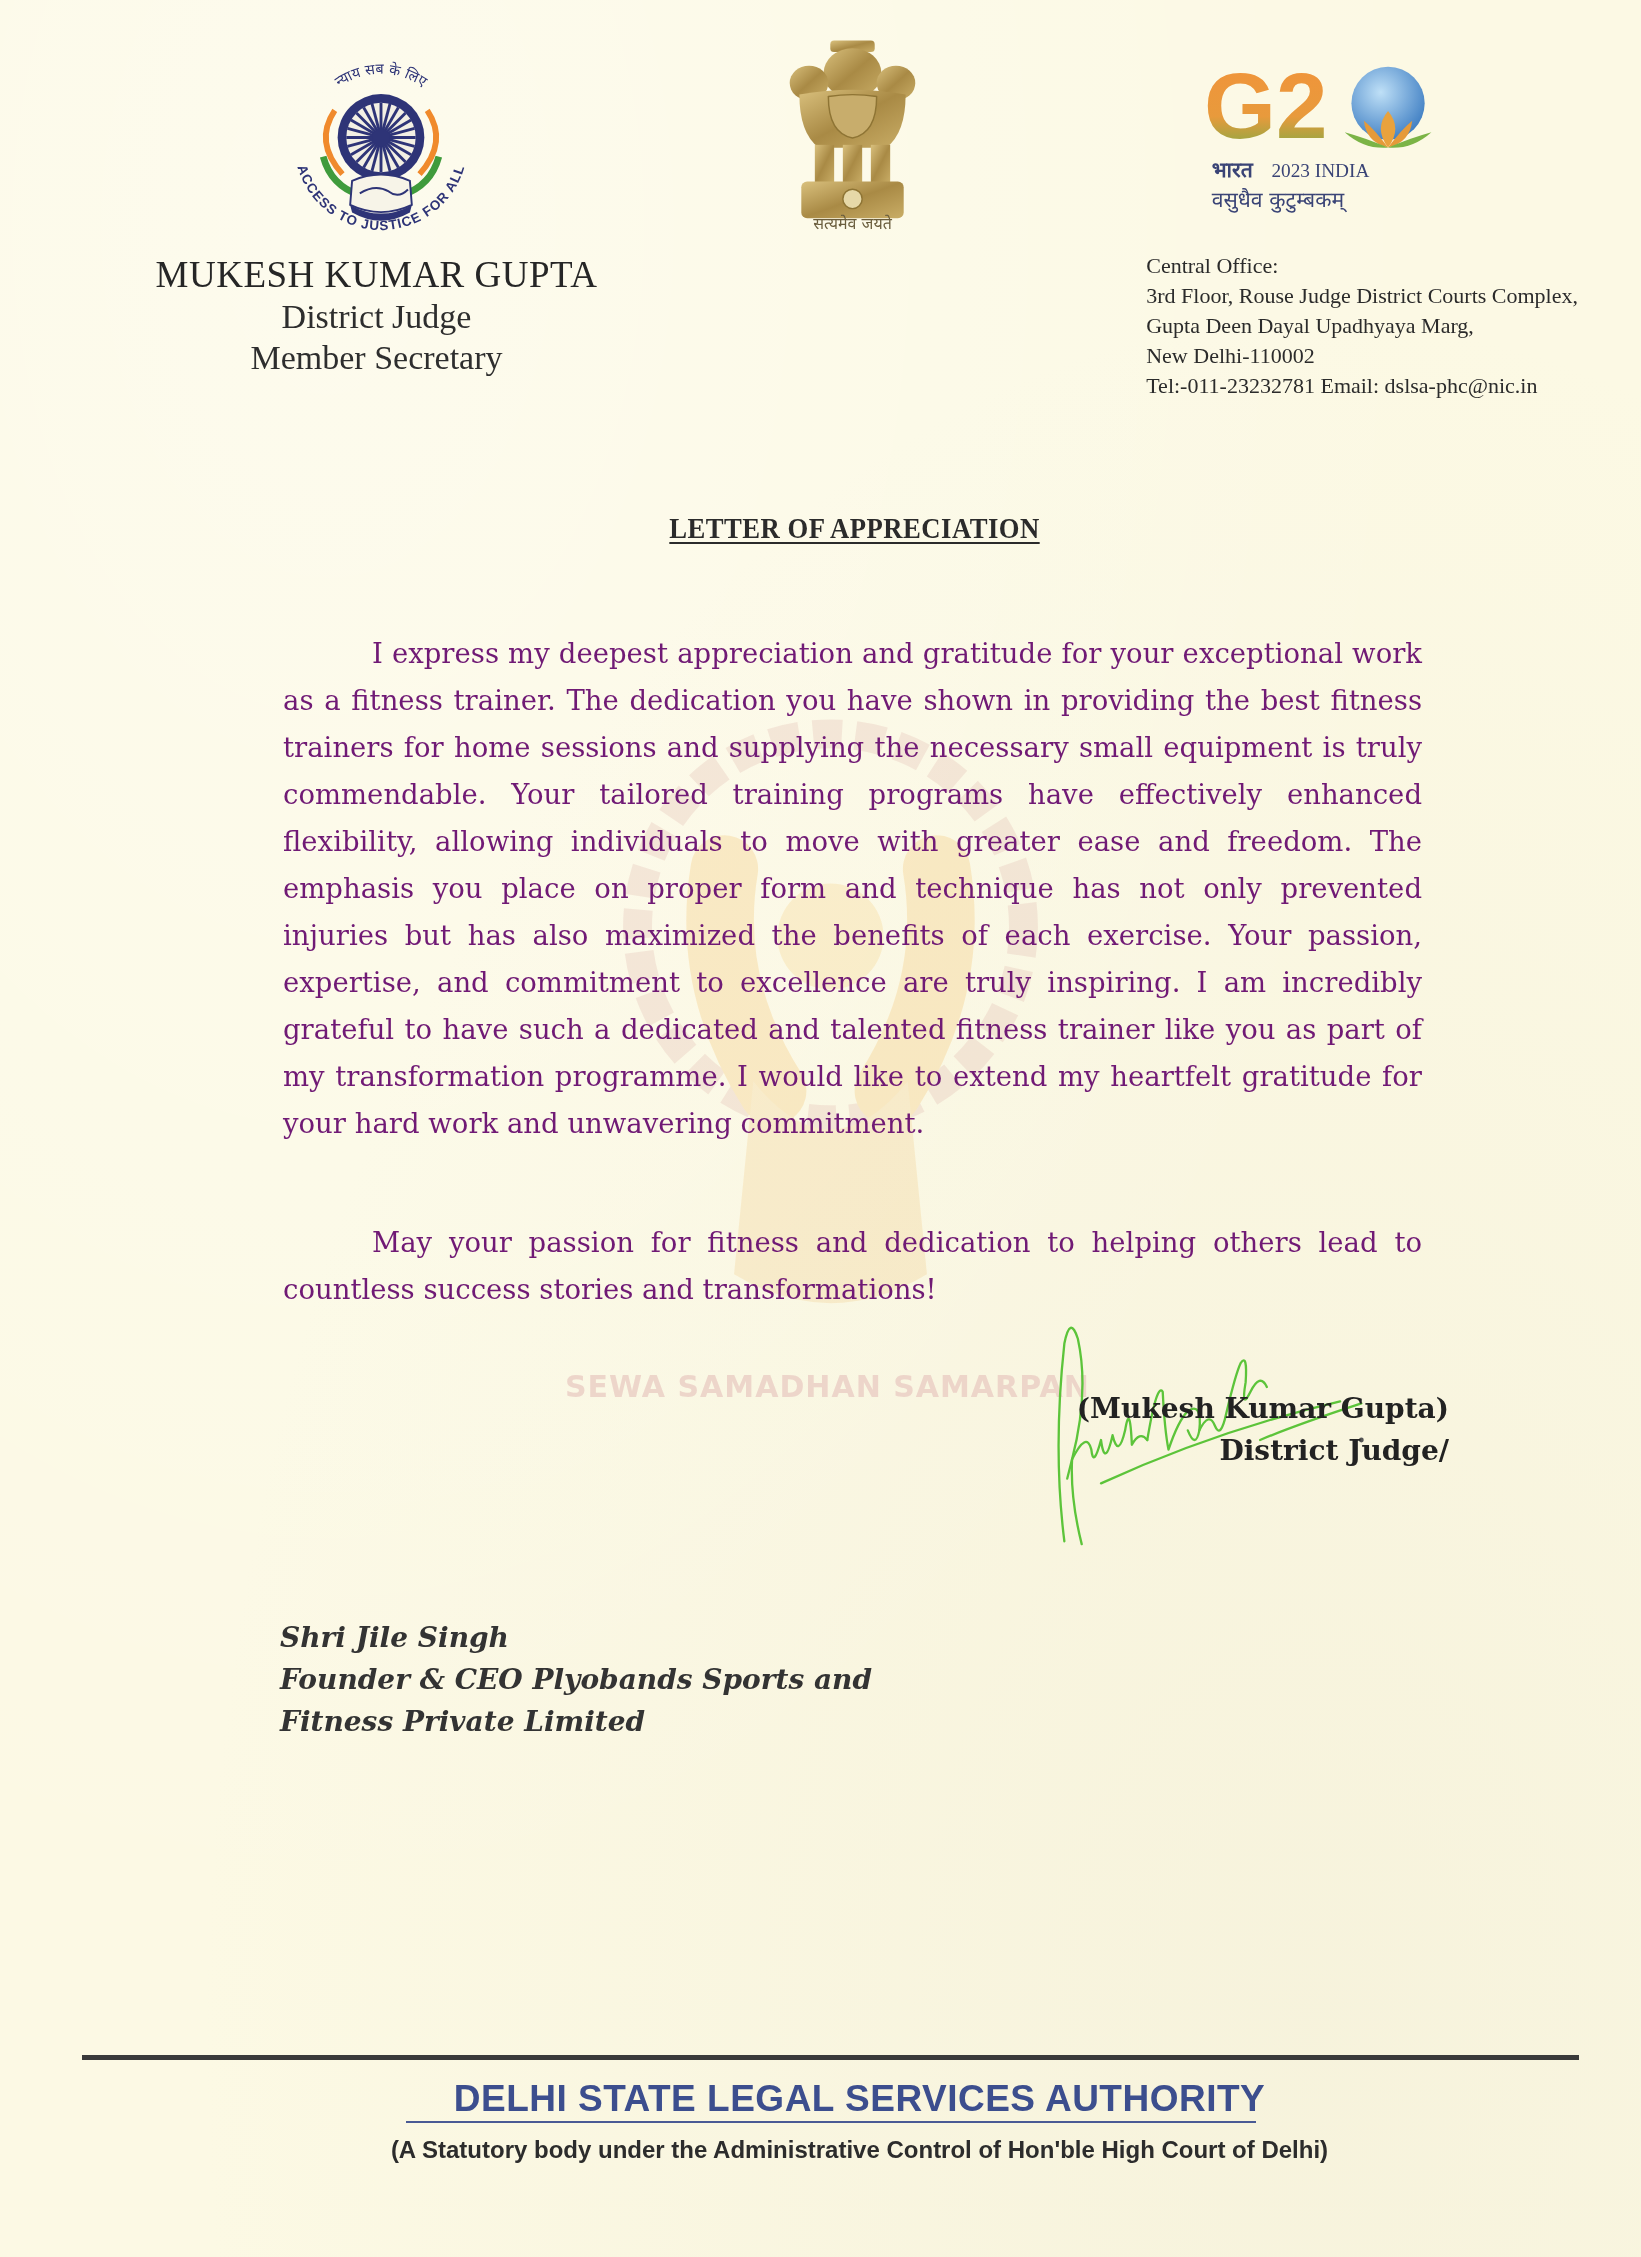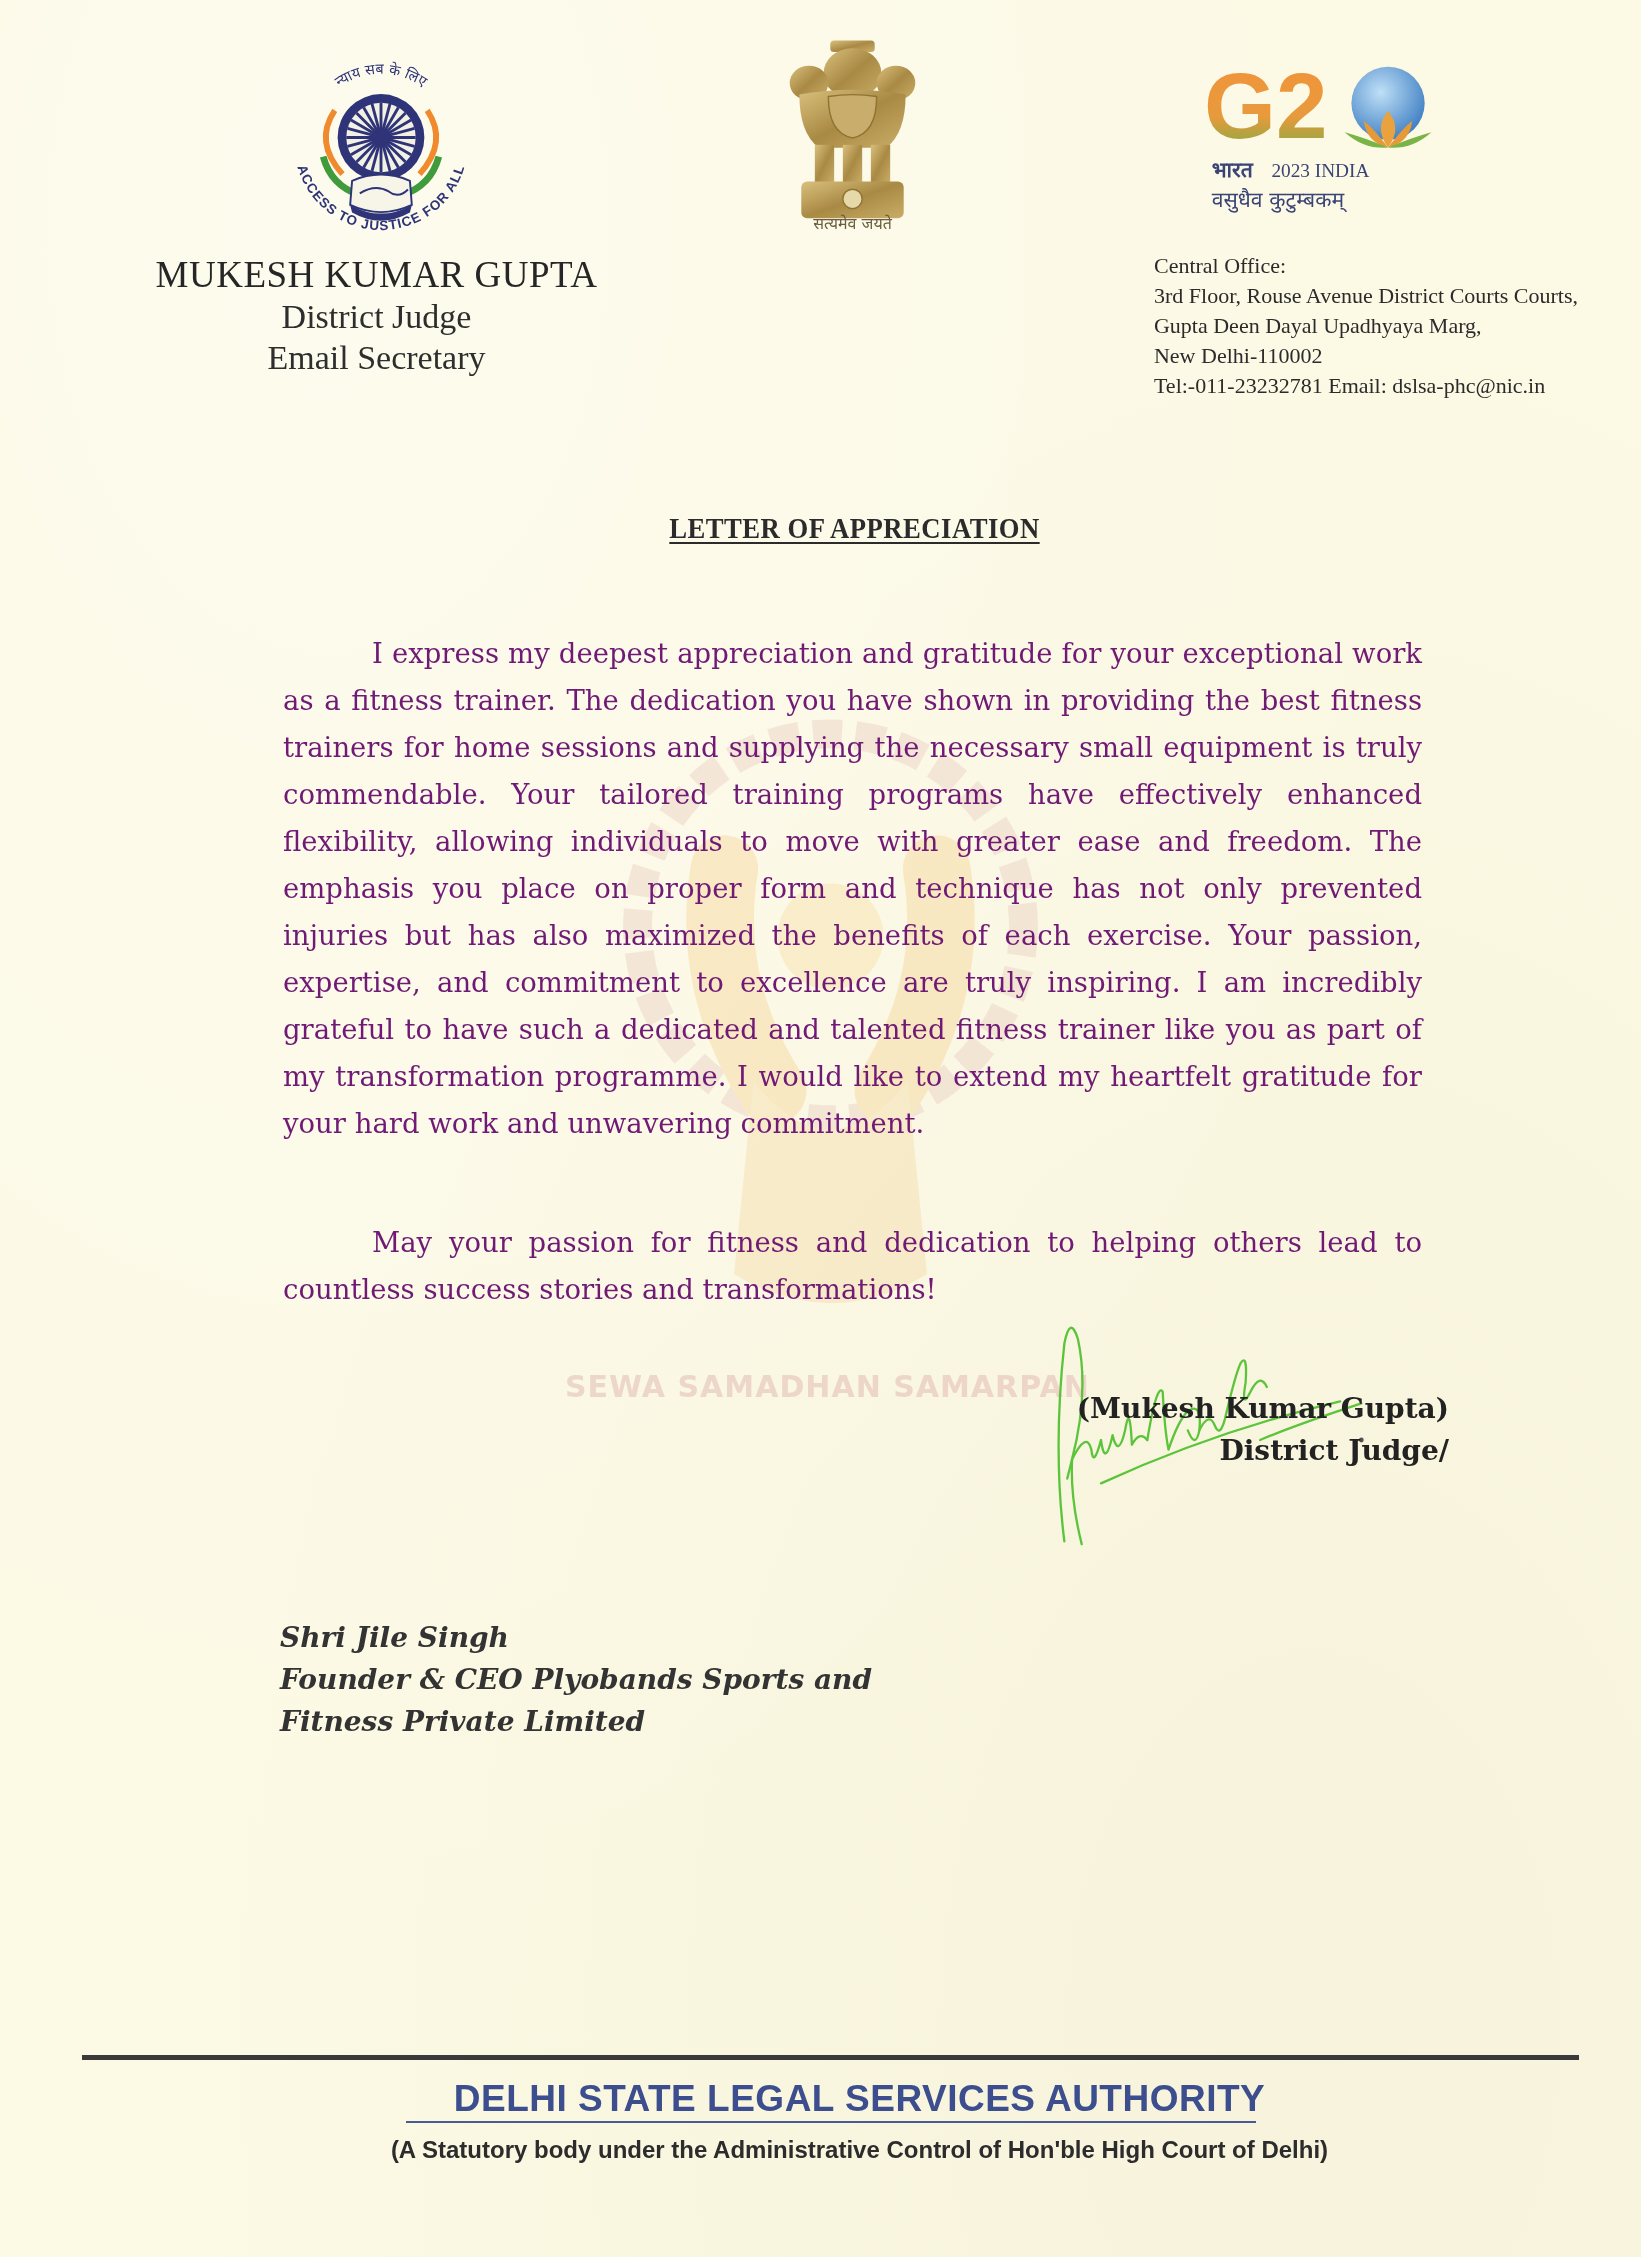--- a/index.html
+++ b/index.html
@@ -159,26 +159,26 @@
     <path d="M 238 82 Q 218 100 193 98 Q 216 88 238 82 Z" fill="#7bb446"></path>
   </g>
   <text x="10" y="128" font-size="22" font-weight="bold" fill="#3a4476" font-family="DejaVu Sans, sans-serif">भारत</text>
   <text x="72" y="128" font-size="20" fill="#3a4476" font-family="Liberation Serif, serif">2023 INDIA</text>
   <text x="10" y="160" font-size="22" fill="#3a4476" font-family="DejaVu Sans, sans-serif">वसुधैव कुटुम्बकम्</text>
 </svg>
 
 <div class="abs sender">
   <div class="name">MUKESH KUMAR GUPTA</div>
   <div class="line">District Judge</div>
-  <div class="line">Email Secretary</div>
+  <div class="line">Member Secretary</div>
 </div>
 
 <div class="abs address">
   <div>Central Office:</div>
-  <div>3rd Floor, Rouse Avenue District Courts Courts,</div>
+  <div>3rd Floor, Rouse Judge District Courts Complex,</div>
   <div>Gupta Deen Dayal Upadhyaya Marg,</div>
   <div>New Delhi-110002</div>
   <div>Tel:-011-23232781 Email: dslsa-phc@nic.in</div>
 </div>
 
 <svg id="watermark" class="abs" viewBox="0 0 560 740">
   <circle cx="280" cy="260" r="200" fill="none" stroke="#d9a7a0" stroke-width="30" stroke-dasharray="30 14"></circle>
   <path d="M 170 200 Q 150 320 220 430" stroke="#f2b34a" stroke-width="70" fill="none" stroke-linecap="round"></path>
   <path d="M 390 200 Q 410 320 340 430" stroke="#f2b34a" stroke-width="70" fill="none" stroke-linecap="round"></path>
   <circle cx="280" cy="270" r="55" fill="#f5c76a"></circle>

